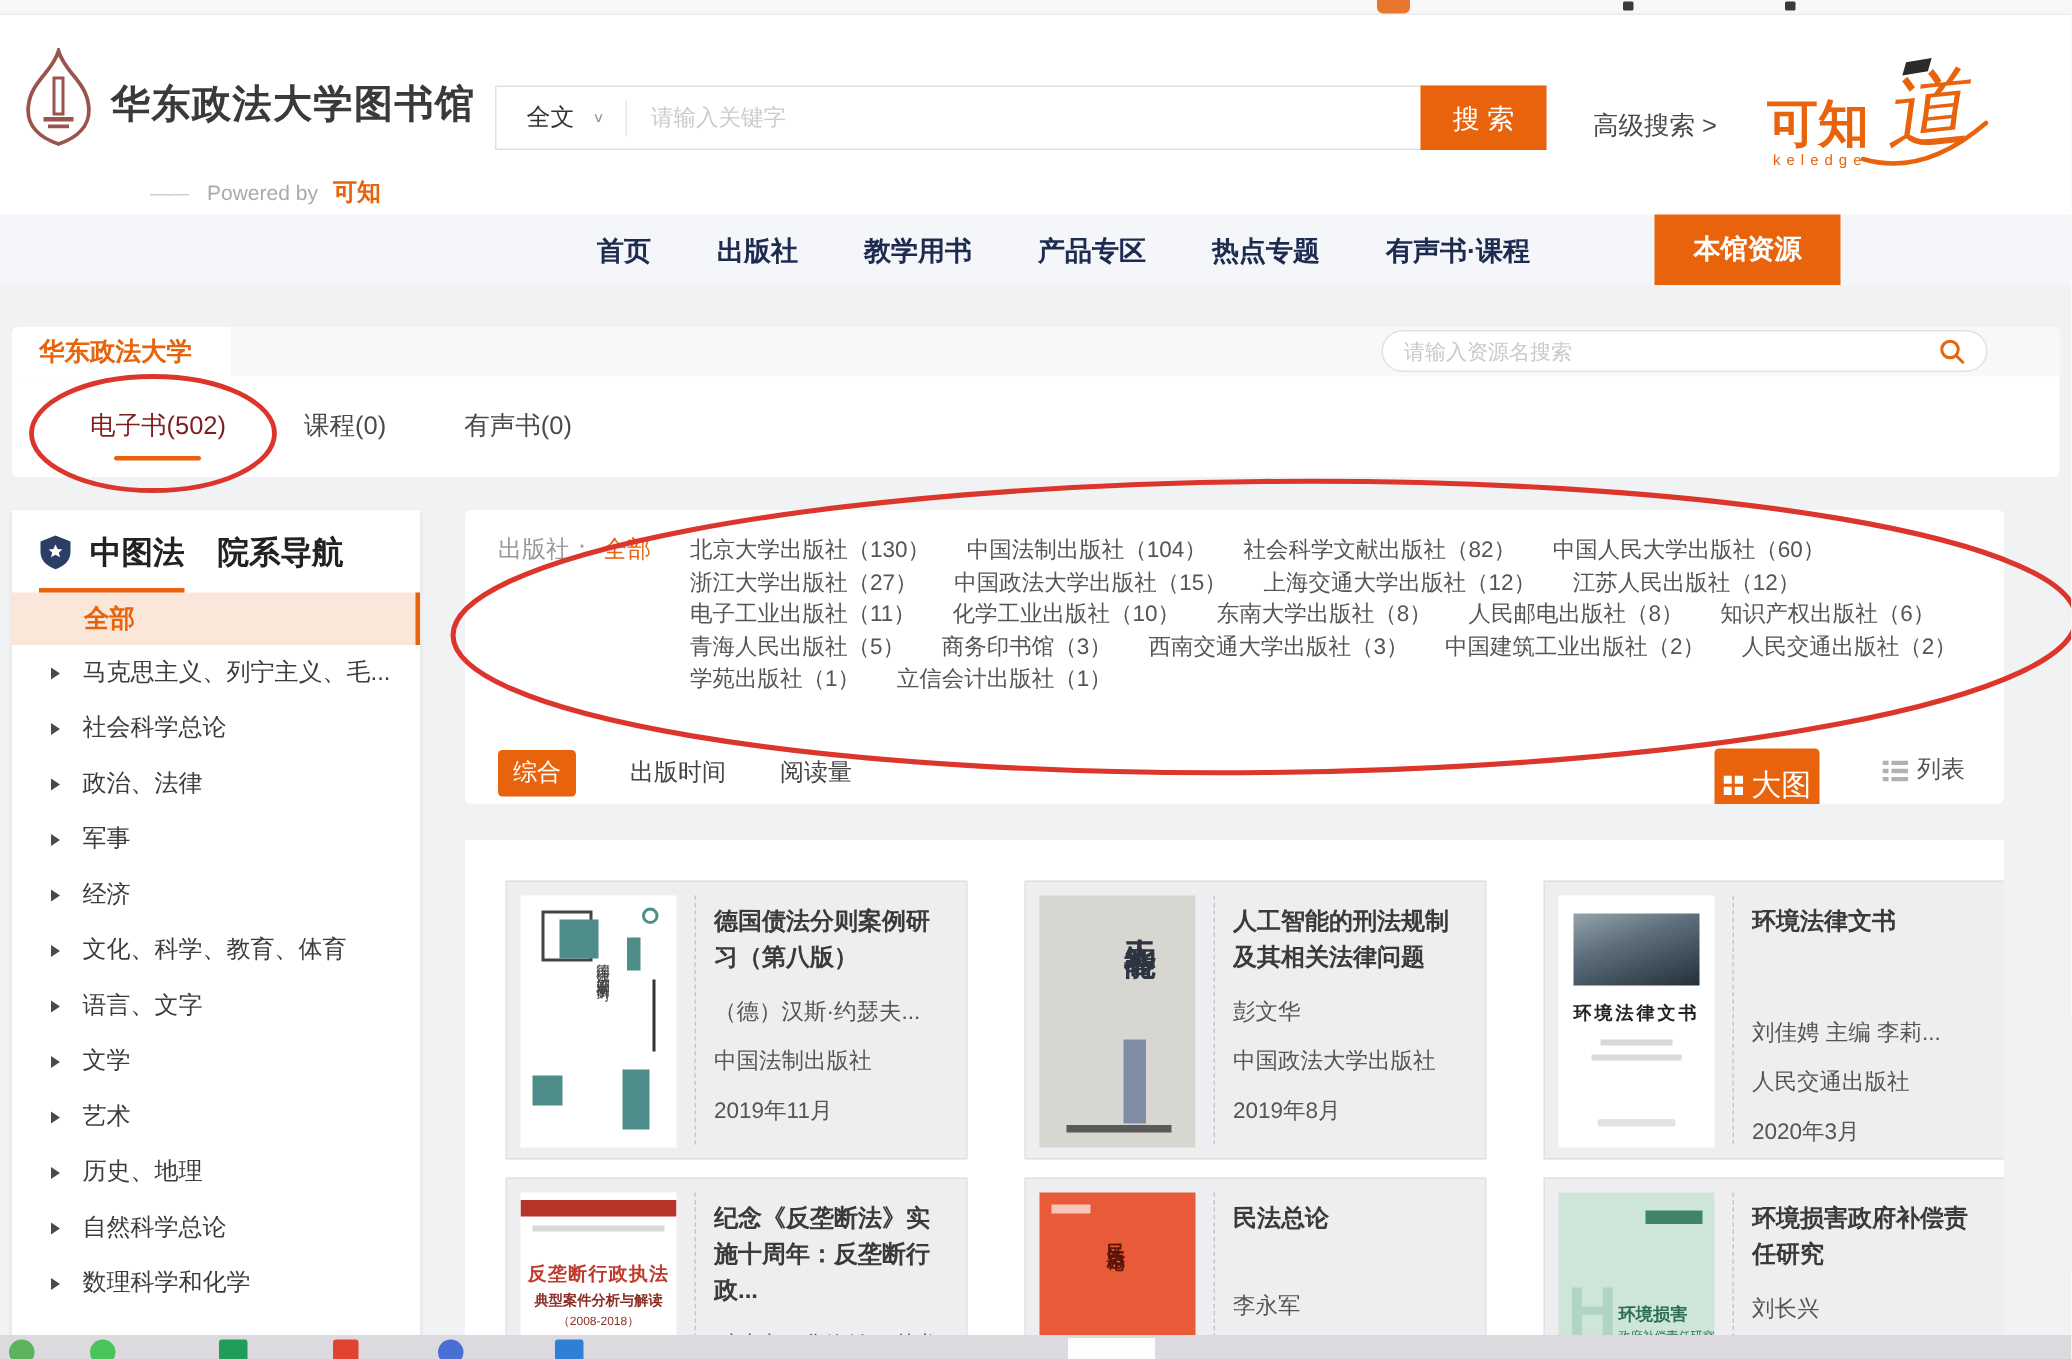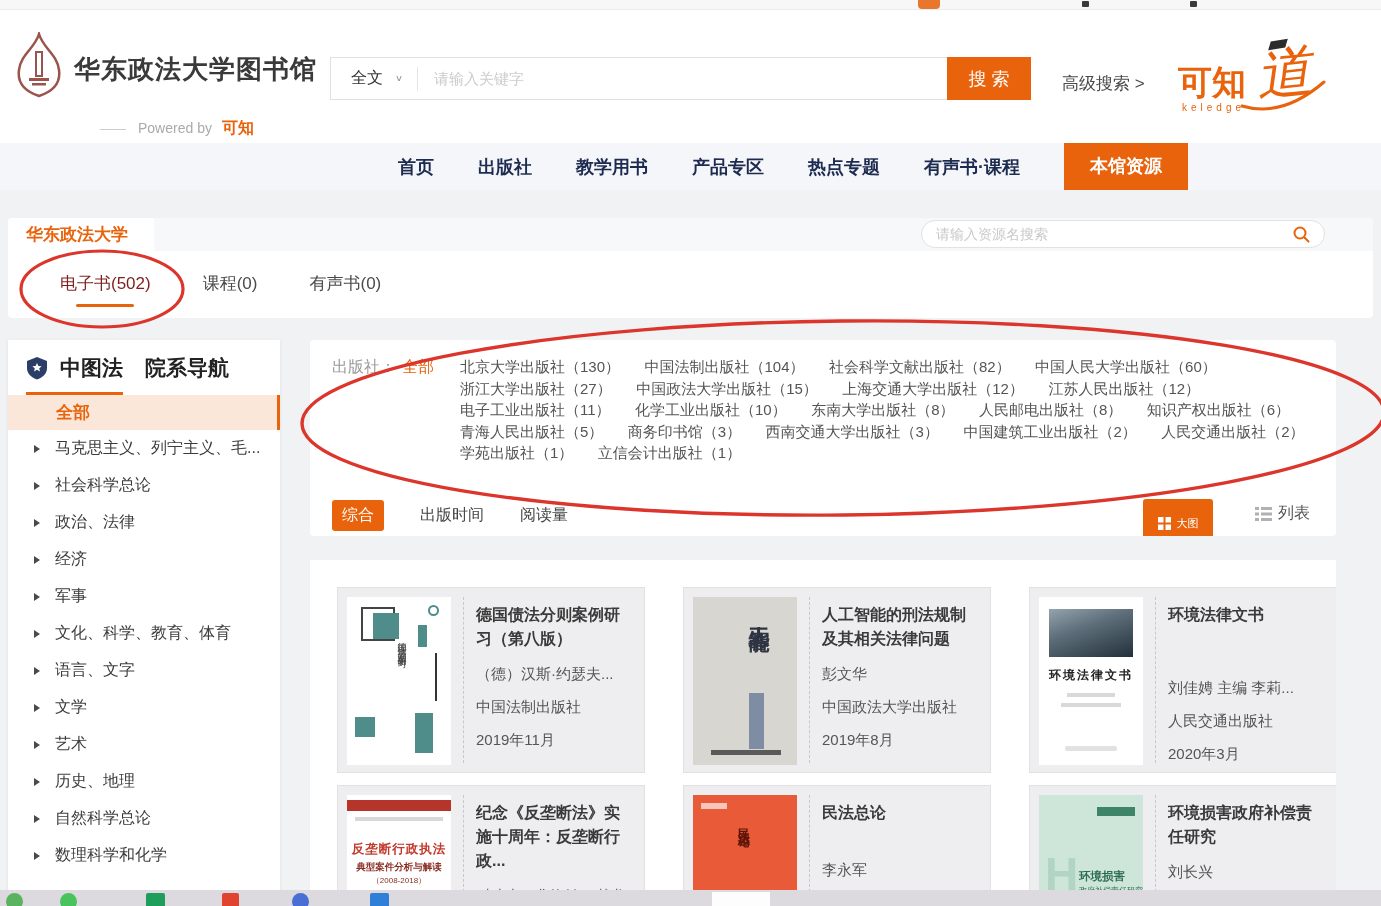--- a/index.html
+++ b/index.html
@@ -33,21 +33,21 @@
   .keledge .kz { position:absolute; left:0; top:20px; font-size:34px; font-weight:bold; color:#e8630c; }
   .keledge .dao { position:absolute; left:78px; top:-4px; font-size:56px; color:#e8630c; font-family:"Liberation Serif","DejaVu Serif",serif; font-style:italic; transform:rotate(-6deg); }
   .keledge .cap { position:absolute; left:92px; top:0; width:16px; height:9px; background:#2b2b2b; transform:skewX(-25deg) rotate(-10deg); }
   .keledge .sub { position:absolute; left:4px; top:62px; font-size:10px; letter-spacing:4px; color:#e8630c; }
   .keledge svg { position:absolute; left:60px; top:38px; }
 
   
   .nav { position:absolute; left:0; top:143px; width:1381px; height:47px; background:#f4f6f9; display:flex; align-items:center; }
   .nav-item { font-size:18px; font-weight:bold; color:#1d2b50; margin-right:44px; cursor:pointer; white-space:nowrap; }
   .nav-item:first-child { margin-left:398px; }
-  .nav-item.active { background:#e8630c; color:#fff; height:47px; line-height:47px; padding:0 26px; margin-right:0; }
+  .nav-item.active { background:#e8630c; color:#fff; height:47px; line-height:47px; padding:0 26px; margin-right:0;margin-left:39px; }
 
   .main-bg { position:absolute; left:0; top:190px; width:1381px; height:716px; background:#f1f2f4; }
 
   
   .tab-panel { position:absolute; left:8px; top:218px; width:1365px; height:100px; background:#fff; border-radius:4px; }
   .org-row { position:absolute; left:0; top:0; width:100%; height:33px; background:#f7f8fa; border-radius:4px 4px 0 0; }
   .org-tab { position:absolute; left:0; top:0; height:33px; background:#fff; color:#e8630c; font-weight:bold; font-size:17px; line-height:33px; padding:0 26px 0 18px; border-radius:4px 0 0 0; }
   .type-tabs { position:absolute; left:52px; top:54px; display:flex; gap:52px; }
   .type-tab { font-size:17px; color:#4a4a4a; cursor:pointer; text-align:center; }
   .type-tab.active { color:#7f1d1d; }
@@ -70,21 +70,21 @@
   .pub-panel { position:absolute; left:310px; top:340px; width:1026px; height:196px; background:#fff; border-radius:4px; overflow:hidden; }
   .pub-flex { display:flex; padding:16px 0 0 22px; }
   .pub-label { font-size:16px; color:#999; white-space:nowrap; line-height:22px; }
   .pub-all { font-size:16px; color:#e8630c; margin:0 26px 0 6px; white-space:nowrap; line-height:22px; cursor:pointer; }
   .pub-rows { width:880px; }
   .pub-row { white-space:nowrap; line-height:21.5px; }
   .pub-item { font-size:15px; color:#555; margin-right:20px; cursor:pointer; }
   .sort-row { position:absolute; left:0; top:155px; width:100%; height:41px; display:flex; align-items:center; }
   .sort-primary { margin-left:22px; width:52px; height:31px; background:#e8630c; color:#fff; font-size:16px; border:none; border-radius:3px; cursor:pointer; font-family:inherit; }
   .sort-opt { font-size:16px; color:#444; margin-left:36px; cursor:pointer; }
-  .view-large { position:absolute; right:123px; top:4px; width:70px; height:48px; background:#e8630c; border:none; border-radius:3px; color:#fff; font-size:11px; display:flex; align-items:center; justify-content:center; gap:6px; cursor:pointer; font-family:inherit; }
+  .view-large { position:absolute; right:123px; top:4px; width:70px; height:48px; background:#e8630c; border:none; border-radius:3px; color:#fff; font-size:20px; display:flex; align-items:center; justify-content:center; gap:6px; cursor:pointer; font-family:inherit; }
   .view-list { position:absolute; right:26px; top:8px; display:flex; align-items:center; gap:6px; font-size:16px; color:#555; cursor:pointer; }
 
   
   .cards-panel { position:absolute; left:310px; top:560px; width:1026px; height:346px; background:#fff; overflow:hidden; }
   .card { position:absolute; width:308px; height:186px; background:#eeeef0; border:1px solid #e1e1e4; display:flex; padding:9px; cursor:pointer; }
   .cover { width:104px; height:168px; background:#fff; position:relative; overflow:hidden; flex-shrink:0; }
   .card-divider { border-left:1px dashed #c8c8cc; margin:0 12px; }
   .card-info { flex:1; padding-top:6px; overflow:hidden; }
   .card-title { font-size:16px; font-weight:bold; color:#3a3a3a; line-height:24px; }
   .card-meta { font-size:15px; color:#555; margin-top:14px; white-space:nowrap; }
@@ -223,25 +223,25 @@
     <div class="sb-item">
         <span class="caret"></span>
         <span>社会科学总论</span>
       </div>
     <div class="sb-item">
         <span class="caret"></span>
         <span>政治、法律</span>
       </div>
     <div class="sb-item">
         <span class="caret"></span>
+        <span>军事</span>
+      </div>
+    <div class="sb-item">
+        <span class="caret"></span>
         <span>经济</span>
-      </div>
-    <div class="sb-item">
-        <span class="caret"></span>
-        <span>军事</span>
       </div>
     <div class="sb-item">
         <span class="caret"></span>
         <span>文化、科学、教育、体育</span>
       </div>
     <div class="sb-item">
         <span class="caret"></span>
         <span>语言、文字</span>
       </div>
     <div class="sb-item">

